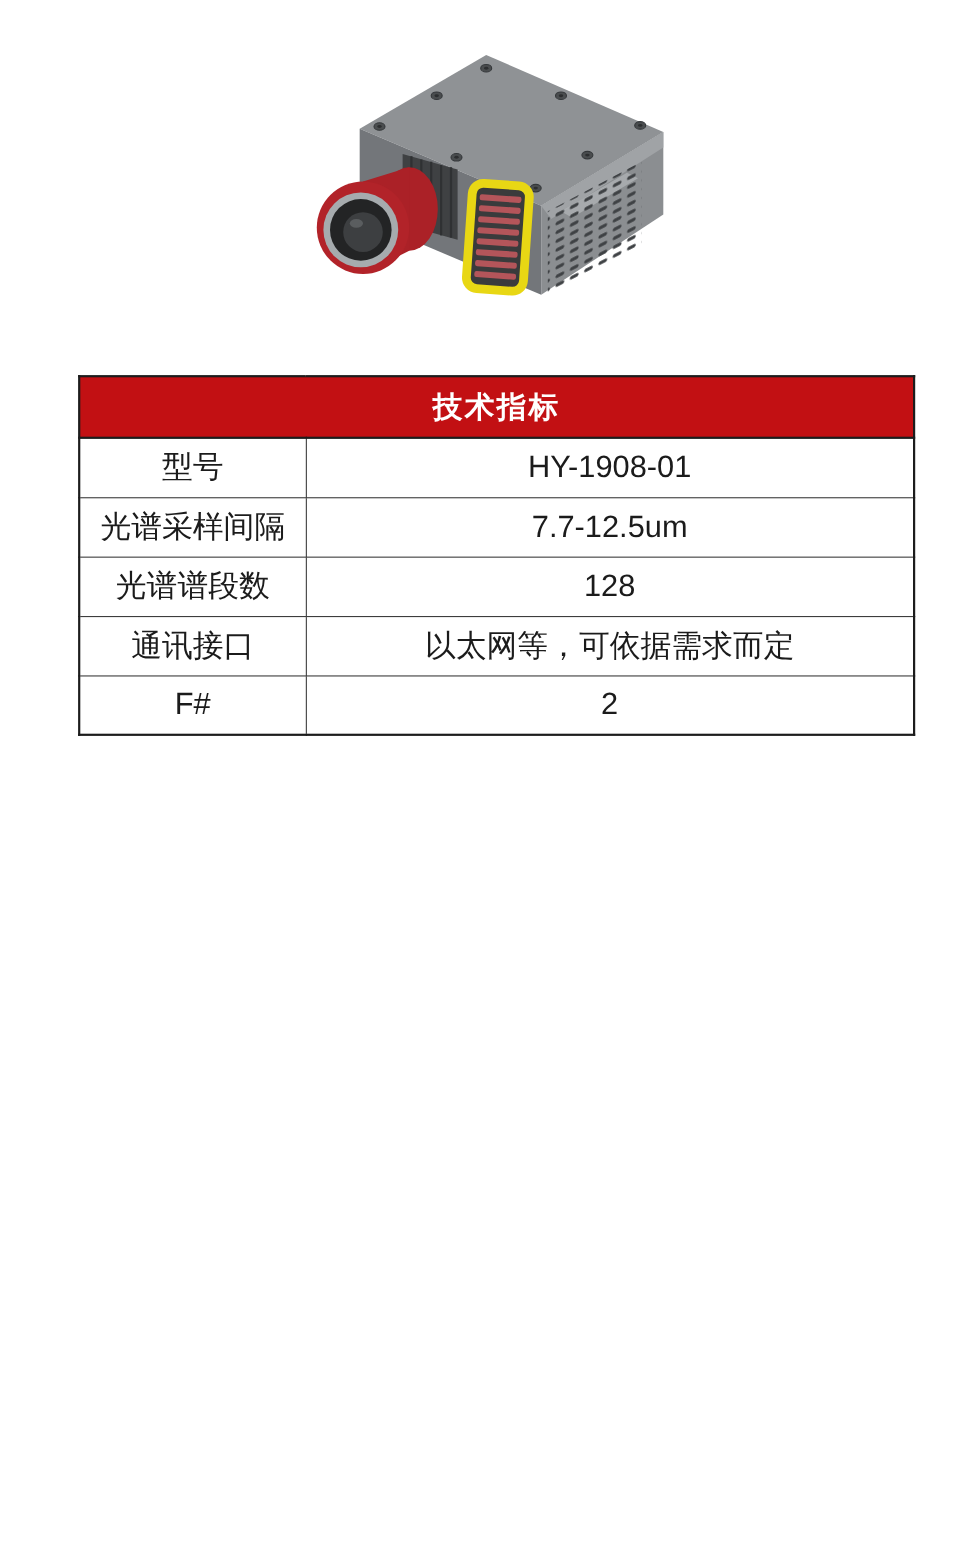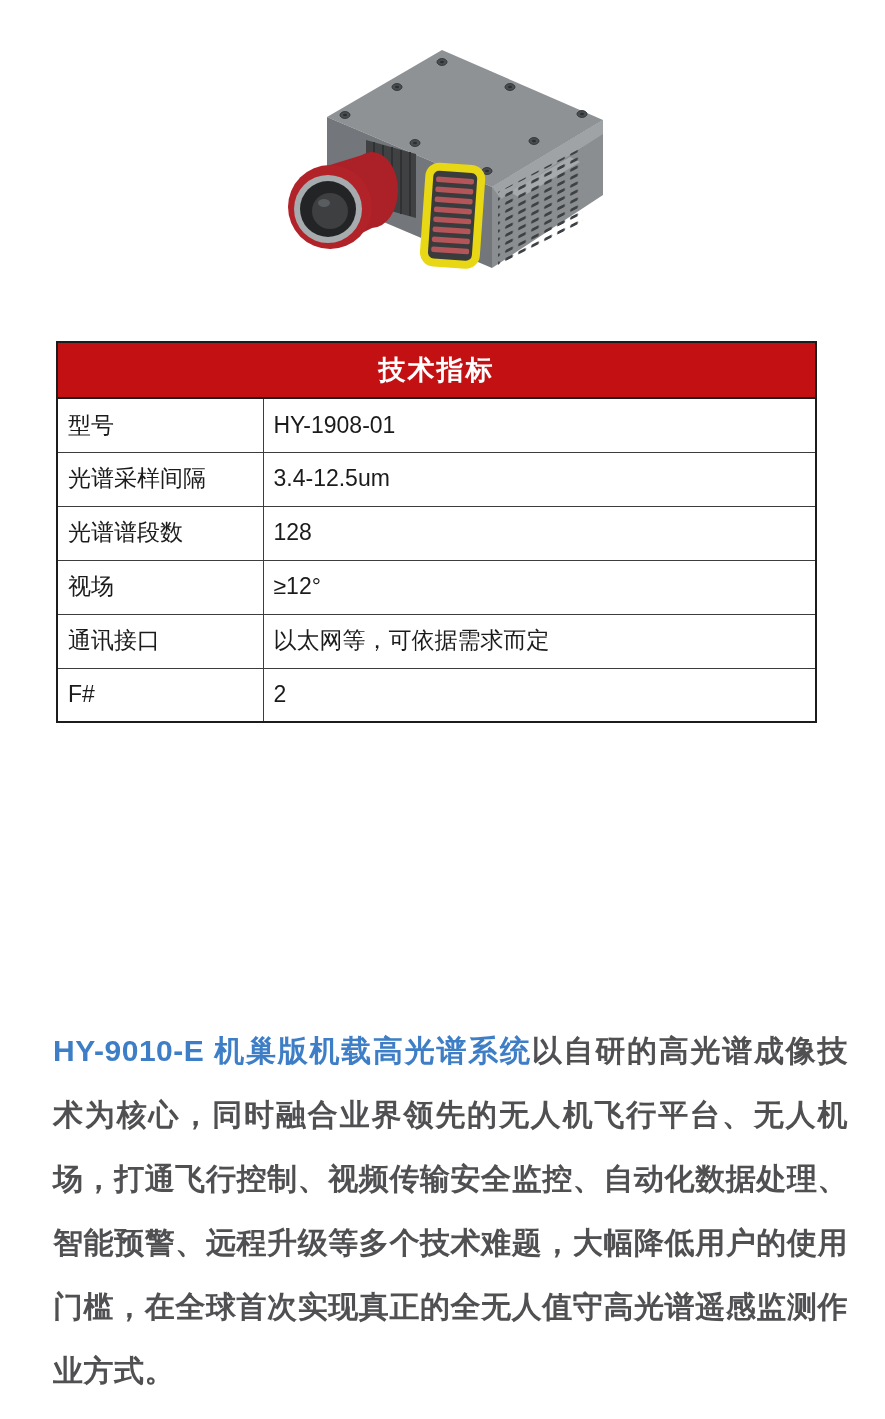--- a/index.html
+++ b/index.html
@@ -18,21 +18,21 @@
     left: 270px;
     top: 40px;
     width: 360px;
     height: 240px;
   }
   .figure svg { width: 100%; height: 100%; display: block; }
 
   
   .spec-table {
     position: absolute;
-    left: 56px;
+    left: 71px;
     top: 341px;
     width: 759px;
     border-collapse: collapse;
     table-layout: fixed;
     color: #1b1b1b;
   }
   .spec-table th {
     height: 56px;
     background: #c21013;
     color: #ffffff;
@@ -41,22 +41,23 @@
     letter-spacing: 2px;
     border: 2px solid #1c1c1c;
     box-sizing: border-box;
     text-align: center;
   }
   .spec-table td {
     border: 1.6px solid #3d3d3d;
     box-sizing: border-box;
     height: 54px;
     padding: 2px 10px;
+    text-align: center;
     vertical-align: middle;
-    font-size: 23px;
+    font-size: 28px;
     line-height: 1.45;
   }
   .spec-table tr.tall td { height: 68px; }
   .spec-table { border: 2px solid #1c1c1c; }
 
   
   .description {
     position: absolute;
     left: 53px;
     top: 1019px;
@@ -158,36 +159,31 @@
         <th colspan="2">技术指标</th>
       </tr>
     </thead>
     <tbody>
       <tr>
         <td>型号</td>
         <td>HY-1908-01</td>
       </tr>
       <tr>
         <td>光谱采样间隔</td>
-        <td>3.4-12.5um</td>
+        <td>7.7-12.5um</td>
       </tr>
       <tr>
         <td>光谱谱段数</td>
         <td>128</td>
-      </tr>
-      <tr>
-        <td>视场</td>
-        <td>≥12°</td>
       </tr>
       <tr>
         <td>通讯接口</td>
         <td>以太网等，可依据需求而定</td>
       </tr>
       <tr>
         <td>F#</td>
         <td>2</td>
       </tr>
     </tbody>
   </table>
 
-  <p class="description"><span class="highlight">HY-9010-E 机巢版机载高光谱系统</span><span>以自研的高光谱成像技术为核心，同时融合业界领先的无人机飞行平台、无人机场，打通飞行控制、视频传输安全监控、自动化数据处理、智能预警、远程升级等多个技术难题，大幅降低用户的使用门槛，在全球首次实现真正的全无人值守高光谱遥感监测作业方式。</span></p>
 
 </div>
 
 </body></html>

